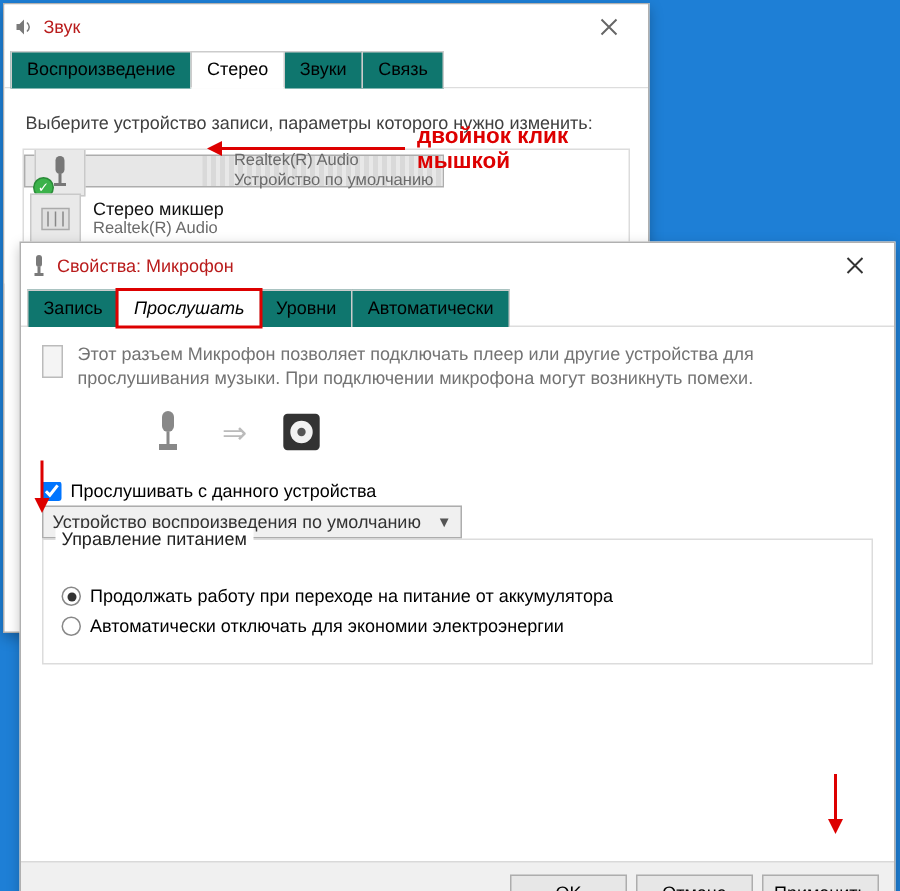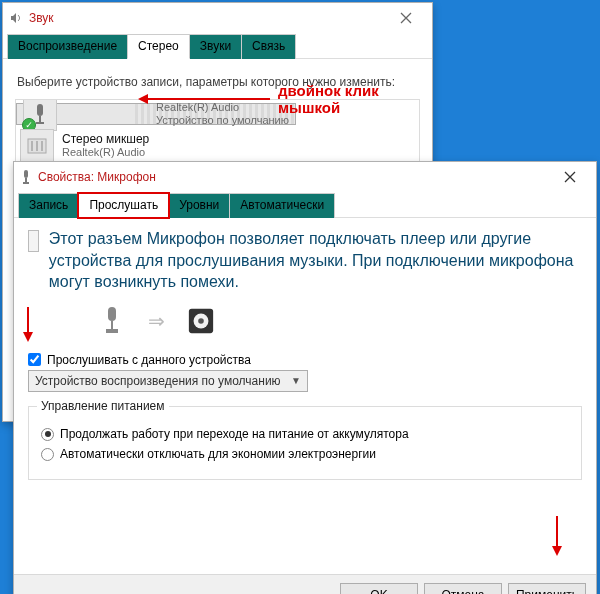--- a/index.html
+++ b/index.html
@@ -44,21 +44,21 @@
     margin-right: -1px;
     position: relative;
     top: 1px;
     font-size: 12px;
   }
   .tab.active {
     background:#fff;
     border-bottom: 1px solid #fff;
     z-index: 2;
   }
-  .tab.hl { outline: 2px solid #d00; outline-offset: -1px; }
+  .tab.hl { outline: 2px solid #d00; outline-offset: -1px; font-style: italic; }
   .content { padding: 10px 12px; background:#fff; }
   .instr { color:#404040; padding: 6px 2px 10px 2px; }
   .devlist {
     border: 1px solid #dcdcdc;
     background: #fff;
     height: 80px;
     overflow: hidden;
   }
   .devrow {
     display:flex; align-items:center;
@@ -115,39 +115,39 @@
     border:5px solid transparent; border-top:10px solid #d00;
   }
 
   
   .body2 { padding: 10px 14px 60px 14px; }
   .row-desc { display:flex; }
   .row-desc .jack {
     width:22px; height:22px; margin-right:10px; margin-top:2px;
     border:1px solid #bbb; background:#f4f4f4;
   }
-  .row-desc p { margin:0; font-size:16px; line-height:1.35; color:#0c4a6e; }
+  .row-desc p { margin:0; font-size:12px; line-height:1.35; color:#737373; }
   .ico-row { display:flex; align-items:center; gap:22px; padding:12px 0 12px 70px; }
   .mic-ic, .spk-ic {
     width:28px; height:32px;
     display:flex; align-items:center; justify-content:center;
   }
   .arrow-gray { color:#bbb; font-size:20px; }
   .cb-row { display:flex; align-items:center; gap:6px; padding-top:4px; }
   .cb-row input { margin:0; }
   .lbl { font-size:12px; padding-top:12px; color:#222; }
   .sel {
     width: 280px; height:22px; margin-top:3px;
     border:1px solid #adadad; background:#f0f0f0;
     display:flex; align-items:center; padding:0 6px;
     justify-content:space-between; font-size:12px; color:#333;
   }
   .sel .chev { color:#555; font-size:10px; }
   .groupbox {
-    border:1px solid #dcdcdc; margin-top:14px; padding:14px 12px 12px 12px;
+    border:1px solid #dcdcdc; padding:24px 12px 12px 12px;
     position:relative;
   }
   .groupbox .legend {
     position:absolute; top:-8px; left:8px; background:#fff; padding:0 4px; font-size:12px; color:#222;
   }
   .radio-row { display:flex; align-items:flex-start; gap:6px; margin:6px 0; }
   .radio {
     width:13px; height:13px; border:1px solid #888; border-radius:50%;
     display:inline-flex; align-items:center; justify-content:center; flex-shrink:0; margin-top:1px;
   }

